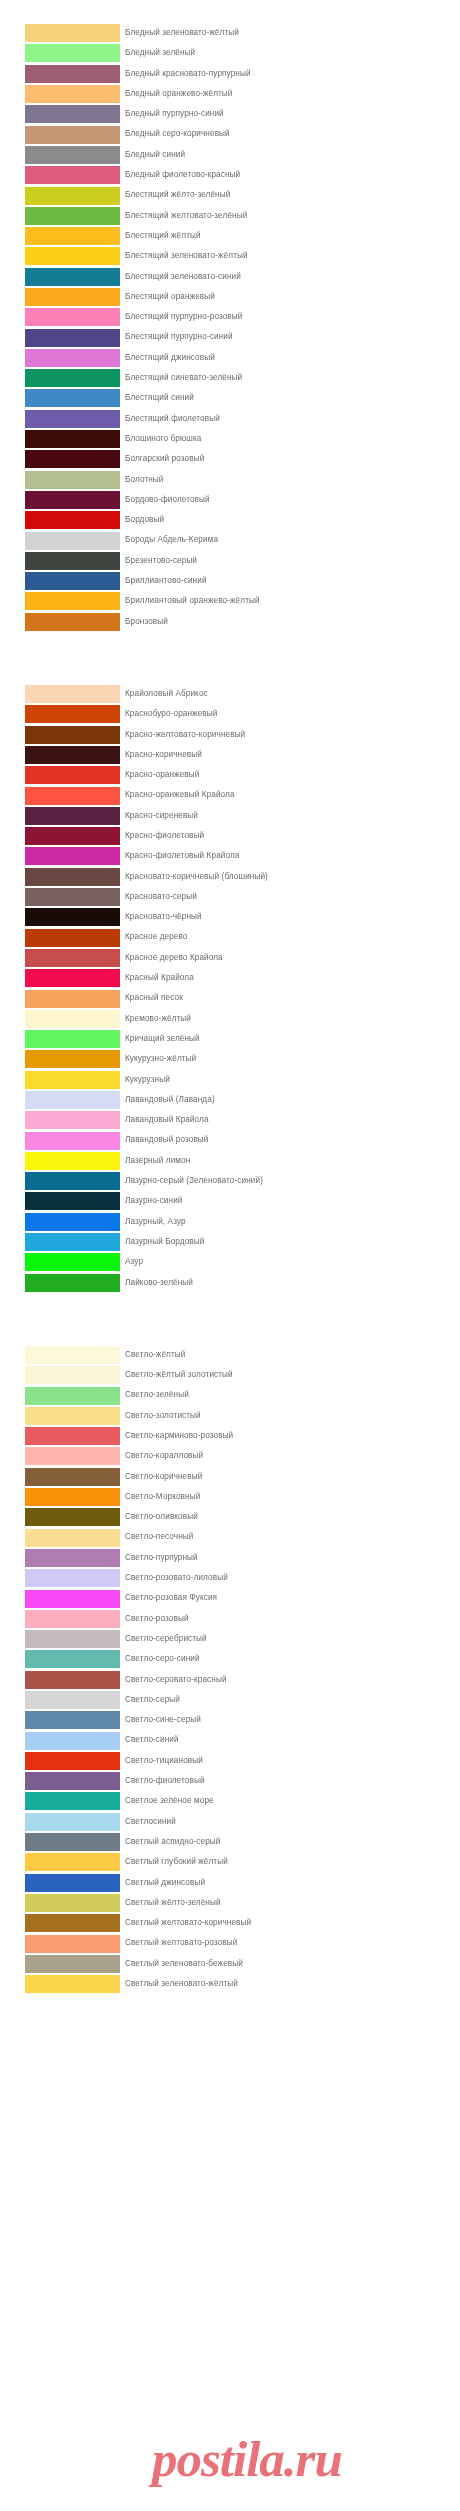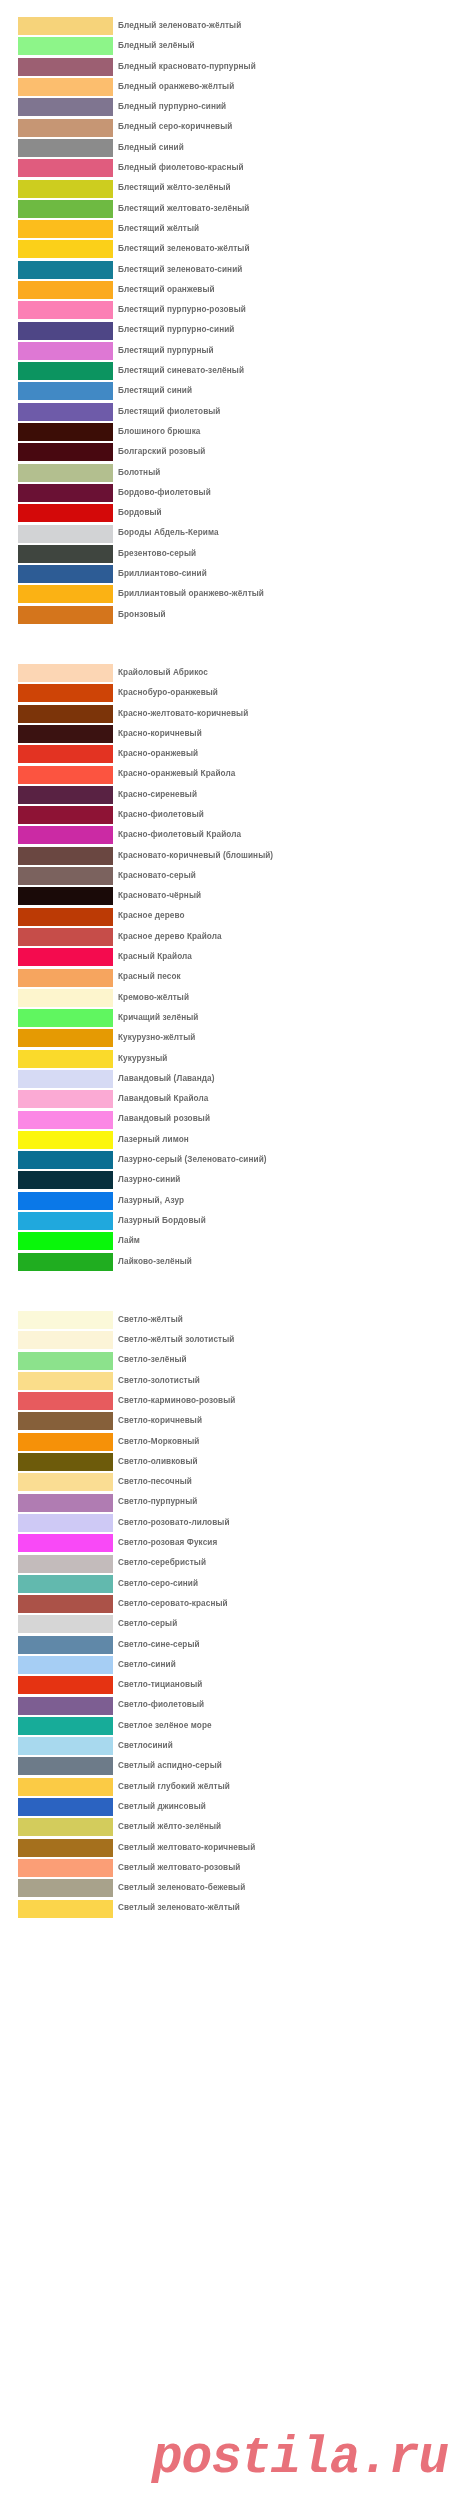--- a/index.html
+++ b/index.html
@@ -15,22 +15,21 @@
     overflow: hidden;
   }
   .page {
     width: 460px;
     height: 2511px;
     position: relative;
     background: #ffffff;
   }
   .section {
     padding: 0;
-    margin: 5px;
-    font-weight: bold;
+    margin: 12px;
   }
   .section-gap {
     height: 28px;
   }
   .row {
     display: flex;
     align-items: center;
     height: 20.3px;
     margin: 0;
     padding: 0;
@@ -47,21 +46,21 @@
     font-size: 8.2px;
     color: #6b6b6b;
     white-space: nowrap;
     letter-spacing: 0.1px;
     line-height: 20.3px;
   }
   .watermark {
     position: absolute;
     left: 152px;
     top: 2430px;
-    font-family: Liberation Mono, monospace;
+    font-family: Liberation Serif, serif;
     font-style: italic;
     font-weight: bold;
     font-size: 51px;
     color: #e8717a;
     letter-spacing: -1px;
     pointer-events: none;
     user-select: none;
   }
   .top-pad { height: 11px; }
 </style>
@@ -131,21 +130,21 @@
         <div class="row">
           <div class="swatch" title="#fc7fb5" style="background-color: rgb(252, 127, 181);"></div>
           <div class="label">Блестящий пурпурно-розовый</div>
         </div>
         <div class="row">
           <div class="swatch" title="#4e4686" style="background-color: rgb(78, 70, 134);"></div>
           <div class="label">Блестящий пурпурно-синий</div>
         </div>
         <div class="row">
           <div class="swatch" title="#de78d4" style="background-color: rgb(222, 120, 212);"></div>
-          <div class="label">Блестящий пурпурный</div>
+          <div class="label">Блестящий джинсовый</div>
         </div>
         <div class="row">
           <div class="swatch" title="#0c9460" style="background-color: rgb(12, 148, 96);"></div>
           <div class="label">Блестящий синевато-зелёный</div>
         </div>
         <div class="row">
           <div class="swatch" title="#4189c5" style="background-color: rgb(65, 137, 197);"></div>
           <div class="label">Блестящий синий</div>
         </div>
         <div class="row">
@@ -302,21 +301,21 @@
         <div class="row">
           <div class="swatch" title="#0a78e8" style="background-color: rgb(10, 120, 232);"></div>
           <div class="label">Лазурный, Азур</div>
         </div>
         <div class="row">
           <div class="swatch" title="#20a8dd" style="background-color: rgb(32, 168, 221);"></div>
           <div class="label">Лазурный Бордовый</div>
         </div>
         <div class="row">
           <div class="swatch" title="#09f70a" style="background-color: rgb(9, 247, 10);"></div>
-          <div class="label">Лайм</div>
+          <div class="label">Азур</div>
         </div>
         <div class="row">
           <div class="swatch" title="#20ad20" style="background-color: rgb(32, 173, 32);"></div>
           <div class="label">Лайково-зелёный</div>
         </div>
       </div>
       <div class="section-gap"></div>
       <div class="section">
         <div class="row">
           <div class="swatch" title="#fbf9d9" style="background-color: rgb(251, 249, 217);"></div>
@@ -332,20 +331,24 @@
         </div>
         <div class="row">
           <div class="swatch" title="#fadd8a" style="background-color: rgb(250, 221, 138);"></div>
           <div class="label">Светло-золотистый</div>
         </div>
         <div class="row">
           <div class="swatch" title="#e75b5e" style="background-color: rgb(231, 91, 94);"></div>
           <div class="label">Светло-карминово-розовый</div>
         </div>
         <div class="row">
+          <div class="swatch" title="#fcb5ac" style="background-color: rgb(252, 181, 172);"></div>
+          <div class="label">Светло-коралловый</div>
+        </div>
+        <div class="row">
           <div class="swatch" title="#86603a" style="background-color: rgb(134, 96, 58);"></div>
           <div class="label">Светло-коричневый</div>
         </div>
         <div class="row">
           <div class="swatch" title="#f69108" style="background-color: rgb(246, 145, 8);"></div>
           <div class="label">Светло-Морковный</div>
         </div>
         <div class="row">
           <div class="swatch" title="#6d5b0b" style="background-color: rgb(109, 91, 11);"></div>
           <div class="label">Светло-оливковый</div>
@@ -358,20 +361,24 @@
           <div class="swatch" title="#b07cb2" style="background-color: rgb(176, 124, 178);"></div>
           <div class="label">Светло-пурпурный</div>
         </div>
         <div class="row">
           <div class="swatch" title="#cec9f5" style="background-color: rgb(206, 201, 245);"></div>
           <div class="label">Светло-розовато-лиловый</div>
         </div>
         <div class="row">
           <div class="swatch" title="#f949f7" style="background-color: rgb(249, 73, 247);"></div>
           <div class="label">Светло-розовая Фуксия</div>
+        </div>
+        <div class="row">
+          <div class="swatch" title="#fbacbd" style="background-color: rgb(251, 172, 189);"></div>
+          <div class="label">Светло-розовый</div>
         </div>
         <div class="row">
           <div class="swatch" title="#c3bbbb" style="background-color: rgb(195, 187, 187);"></div>
           <div class="label">Светло-серебристый</div>
         </div>
         <div class="row">
           <div class="swatch" title="#62b9ae" style="background-color: rgb(98, 185, 174);"></div>
           <div class="label">Светло-серо-синий</div>
         </div>
         <div class="row">

